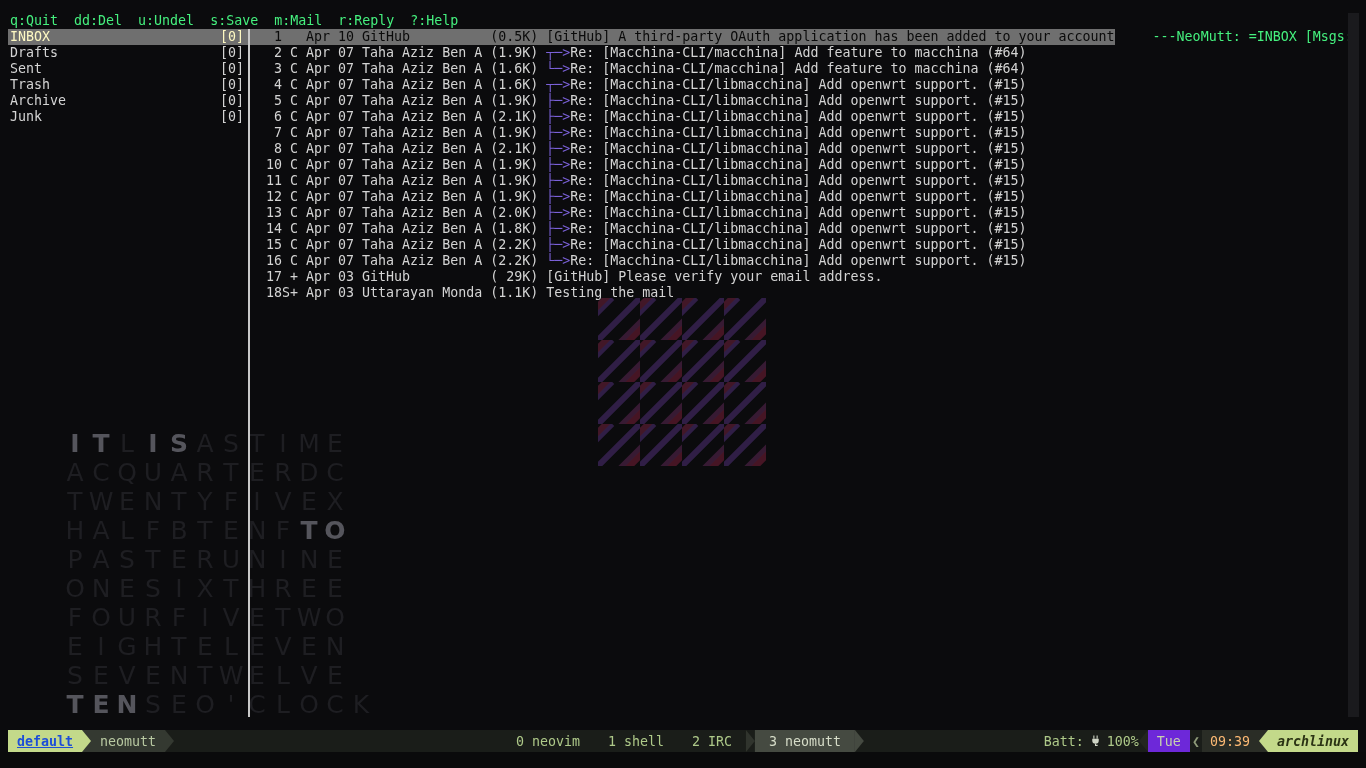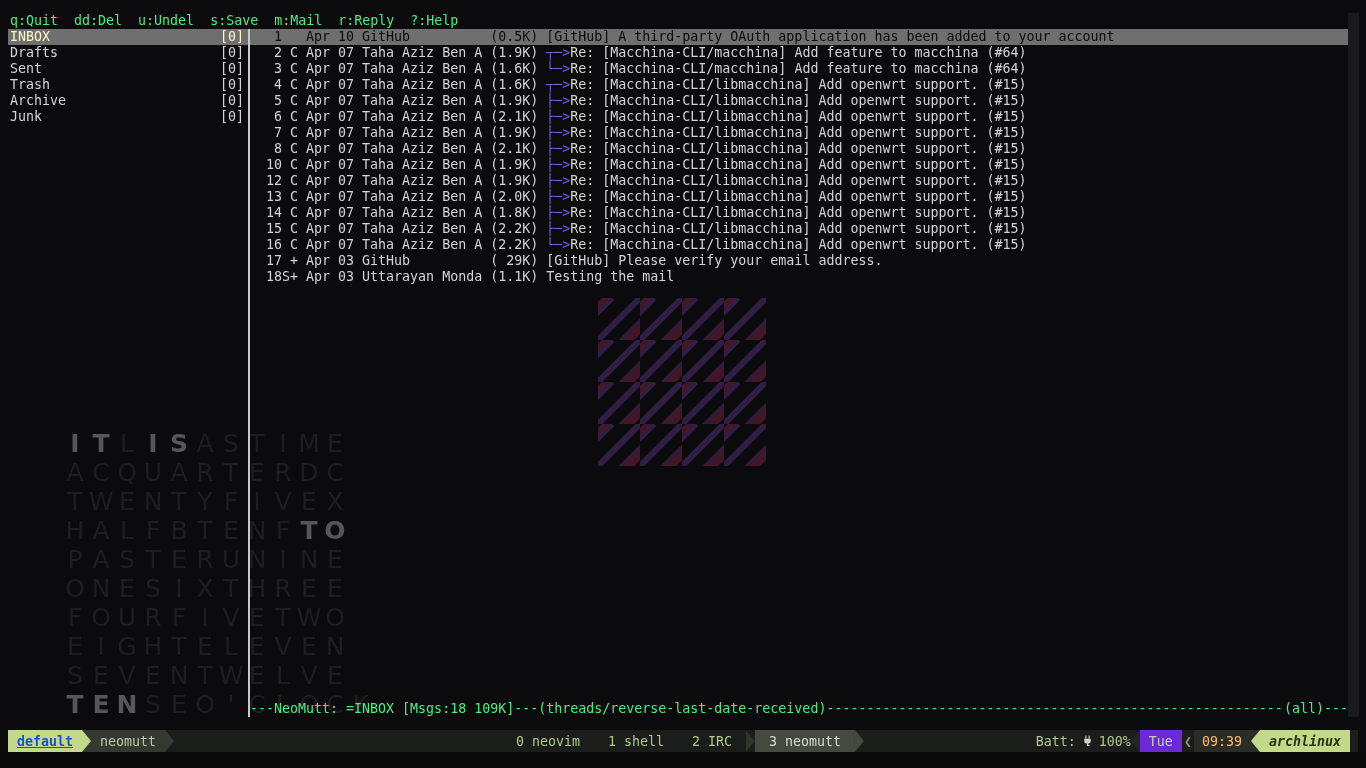--- a/index.html
+++ b/index.html
@@ -21,21 +21,21 @@
   #scroll-edge { position:absolute; left:1348px; top:13px; width:11px; height:704px;
     background:#1a1a1d; z-index:1; }
 
   #help-bar { height:16px; color:#45f07e; white-space:pre; padding-left:2px; }
 
   #main-row { display:flex; height:688px; }
   #sidebar { width:240px; }
   .srow { height:16px; display:flex; justify-content:space-between; padding:0 4px 0 2px; white-space:pre; }
   .srow.sel { background:#6f6f6f; color:#fef9c3; }
   #divider { width:2px; background:#c9c9c9; }
-  #mail-pane { flex:1; display:flex; flex-direction:column; min-width:0;gap:19px; }
+  #mail-pane { flex:1; display:flex; flex-direction:row; min-width:0;gap:19px; }
   .mrow { height:16px; white-space:pre; overflow:hidden; }
   .mrow .tree { color:#7b61d9; }
   .mrow.sel { background:#6f6f6f; color:#0a0a0a; }
   #mail-spacer { flex:1; }
 
   #status-line { height:16px; color:#45f07e; display:flex; white-space:pre; overflow:hidden; }
   #status-fill { flex:1; overflow:hidden; white-space:pre; }
 
   
   #tmux-bar { position:absolute; left:8px; right:8px; top:730px; height:22px; z-index:3;
@@ -46,21 +46,21 @@
   #seg-session { background:#c3d98a; color:#1d4ed8; font-weight:bold;text-decoration:underline; }
   #arr-session { border-left-color:#c3d98a; background:#343931; }
   #seg-pane { background:#343931; color:#b9c9a2; }
   #arr-pane { border-left-color:#343931; }
   #win-list { position:absolute; left:50%; transform:translateX(-50%); height:22px; display:flex; align-items:stretch; }
   .win { display:flex; align-items:center; padding:0 14px; white-space:pre; }
   #win-active-wrap { display:flex; align-items:stretch; }
   #arr-act-l { border-left-color:#30342d; }
   #win-active { background:#454a41; color:#d6dcc8; }
   #arr-act-r { border-left-color:#454a41; }
-  #right-status { position:absolute; right:8px; top:0; height:22px; display:flex; align-items:stretch; white-space:pre; }
+  #right-status { position:absolute; right:0; top:0; height:22px; display:flex; align-items:stretch; white-space:pre; }
   .rs-text { display:flex; align-items:center; }
   #arr-tue { border-right-color:#23261f; }
   #seg-tue { background:#6d28d9; color:#c7d2ae; }
   .thin-chev { color:#8e9a79; display:flex; align-items:center; padding:0 2px; }
   #seg-time { background:#2a2d26; color:#fdba74;padding-left:8px; }
   #arr-host { border-right-color:#c3d98a; background:#2a2d26; }
   #seg-host { background:#c3d98a; color:#2b3314; font-weight:bold;font-style:italic; }
   #batt-icon { display:flex; align-items:center; padding:0 5px; }
   #below-bar { position:absolute; left:0; right:0; top:752px; bottom:0; background:#0a0a0b; z-index:3; }
 </style>
@@ -234,20 +234,21 @@
       <div id="mail-rows">
           <div class="mrow sel"><span class="meta">   1   Apr 10 GitHub          (0.5K) </span><span class="subj">[GitHub] A third-party OAuth application has been added to your account</span></div>
           <div class="mrow"><span class="meta">   2 C Apr 07 Taha Aziz Ben A (1.9K) </span><span class="tree">┬─&gt;</span><span class="subj">Re: [Macchina-CLI/macchina] Add feature to macchina (#64)</span></div>
           <div class="mrow"><span class="meta">   3 C Apr 07 Taha Aziz Ben A (1.6K) </span><span class="tree">└─&gt;</span><span class="subj">Re: [Macchina-CLI/macchina] Add feature to macchina (#64)</span></div>
           <div class="mrow"><span class="meta">   4 C Apr 07 Taha Aziz Ben A (1.6K) </span><span class="tree">┬─&gt;</span><span class="subj">Re: [Macchina-CLI/libmacchina] Add openwrt support. (#15)</span></div>
           <div class="mrow"><span class="meta">   5 C Apr 07 Taha Aziz Ben A (1.9K) </span><span class="tree">├─&gt;</span><span class="subj">Re: [Macchina-CLI/libmacchina] Add openwrt support. (#15)</span></div>
           <div class="mrow"><span class="meta">   6 C Apr 07 Taha Aziz Ben A (2.1K) </span><span class="tree">├─&gt;</span><span class="subj">Re: [Macchina-CLI/libmacchina] Add openwrt support. (#15)</span></div>
           <div class="mrow"><span class="meta">   7 C Apr 07 Taha Aziz Ben A (1.9K) </span><span class="tree">├─&gt;</span><span class="subj">Re: [Macchina-CLI/libmacchina] Add openwrt support. (#15)</span></div>
           <div class="mrow"><span class="meta">   8 C Apr 07 Taha Aziz Ben A (2.1K) </span><span class="tree">├─&gt;</span><span class="subj">Re: [Macchina-CLI/libmacchina] Add openwrt support. (#15)</span></div>
           <div class="mrow"><span class="meta">  10 C Apr 07 Taha Aziz Ben A (1.9K) </span><span class="tree">├─&gt;</span><span class="subj">Re: [Macchina-CLI/libmacchina] Add openwrt support. (#15)</span></div>
+          <div class="mrow"><span class="meta">  11 C Apr 07 Taha Aziz Ben A (1.9K) </span><span class="tree">├─&gt;</span><span class="subj">Re: [Macchina-CLI/libmacchina] Add openwrt support. (#15)</span></div>
           <div class="mrow"><span class="meta">  12 C Apr 07 Taha Aziz Ben A (1.9K) </span><span class="tree">├─&gt;</span><span class="subj">Re: [Macchina-CLI/libmacchina] Add openwrt support. (#15)</span></div>
           <div class="mrow"><span class="meta">  13 C Apr 07 Taha Aziz Ben A (2.0K) </span><span class="tree">├─&gt;</span><span class="subj">Re: [Macchina-CLI/libmacchina] Add openwrt support. (#15)</span></div>
           <div class="mrow"><span class="meta">  14 C Apr 07 Taha Aziz Ben A (1.8K) </span><span class="tree">├─&gt;</span><span class="subj">Re: [Macchina-CLI/libmacchina] Add openwrt support. (#15)</span></div>
           <div class="mrow"><span class="meta">  15 C Apr 07 Taha Aziz Ben A (2.2K) </span><span class="tree">├─&gt;</span><span class="subj">Re: [Macchina-CLI/libmacchina] Add openwrt support. (#15)</span></div>
           <div class="mrow"><span class="meta">  16 C Apr 07 Taha Aziz Ben A (2.2K) </span><span class="tree">└─&gt;</span><span class="subj">Re: [Macchina-CLI/libmacchina] Add openwrt support. (#15)</span></div>
           <div class="mrow"><span class="meta">  17 + Apr 03 GitHub          ( 29K) </span><span class="subj">[GitHub] Please verify your email address.</span></div>
           <div class="mrow"><span class="meta">  18S+ Apr 03 Uttarayan Monda (1.1K) </span><span class="subj">Testing the mail</span></div>
         </div>
       <div id="mail-spacer"></div>
       <div id="status-line">

